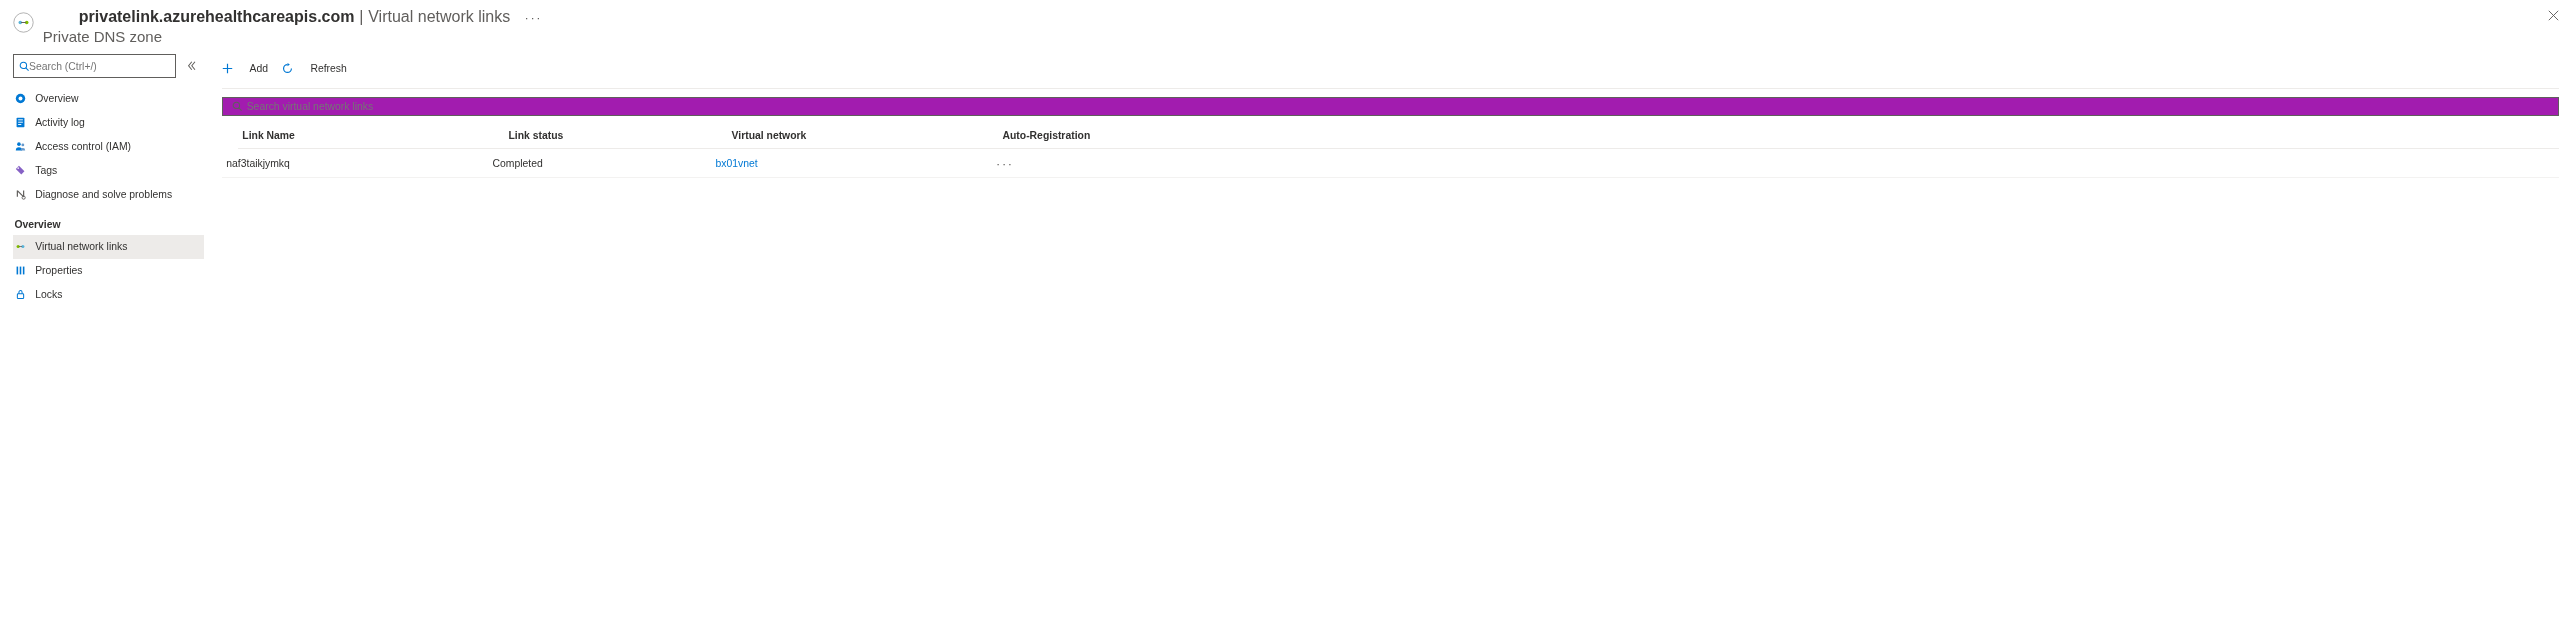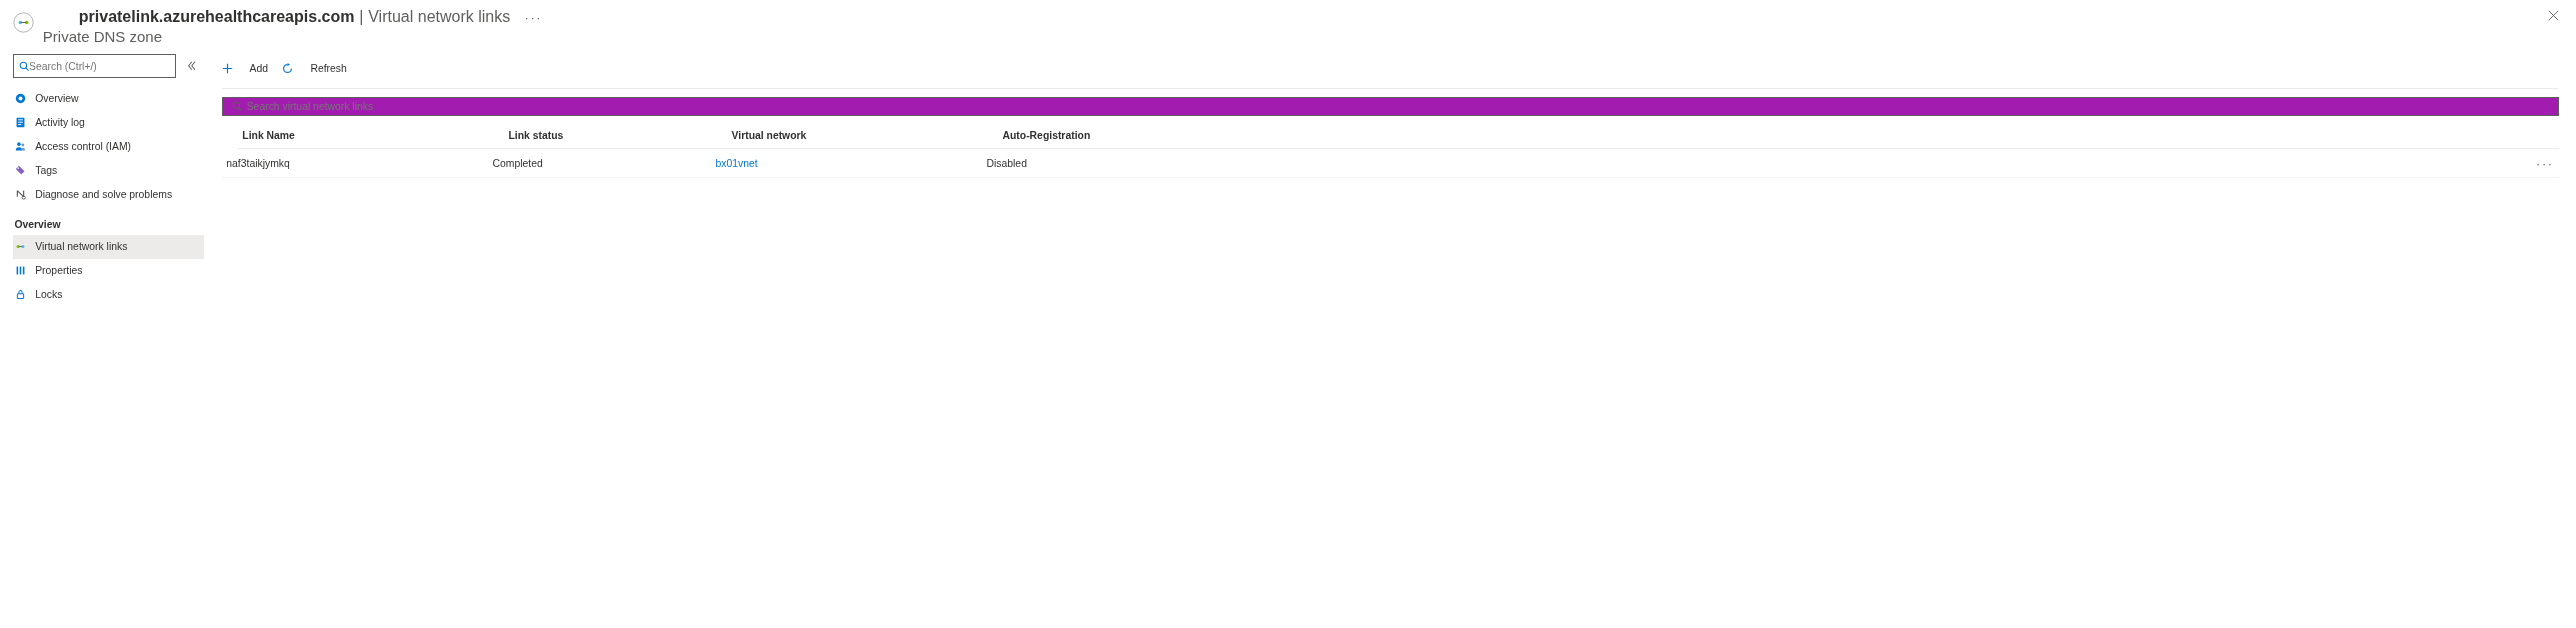--- a/index.html
+++ b/index.html
@@ -338,18 +338,17 @@
       <div class="th col-status">Link status</div>
       <div class="th col-vnet">Virtual network</div>
       <div class="th col-auto">Auto-Registration</div>
       <div class="th col-actions"></div>
     </div>
 
     <div class="table-row">
       <div class="td col-name">naf3taikjymkq</div>
       <div class="td col-status">Completed</div>
       <div class="td col-vnet"><span class="link">bx01vnet</span></div>
-      <div class="td col-auto">Disabled</div>
       <div class="td col-actions"><span class="row-more">···</span></div>
     </div>
   </div>
 </div>
 
 
 </body></html>

